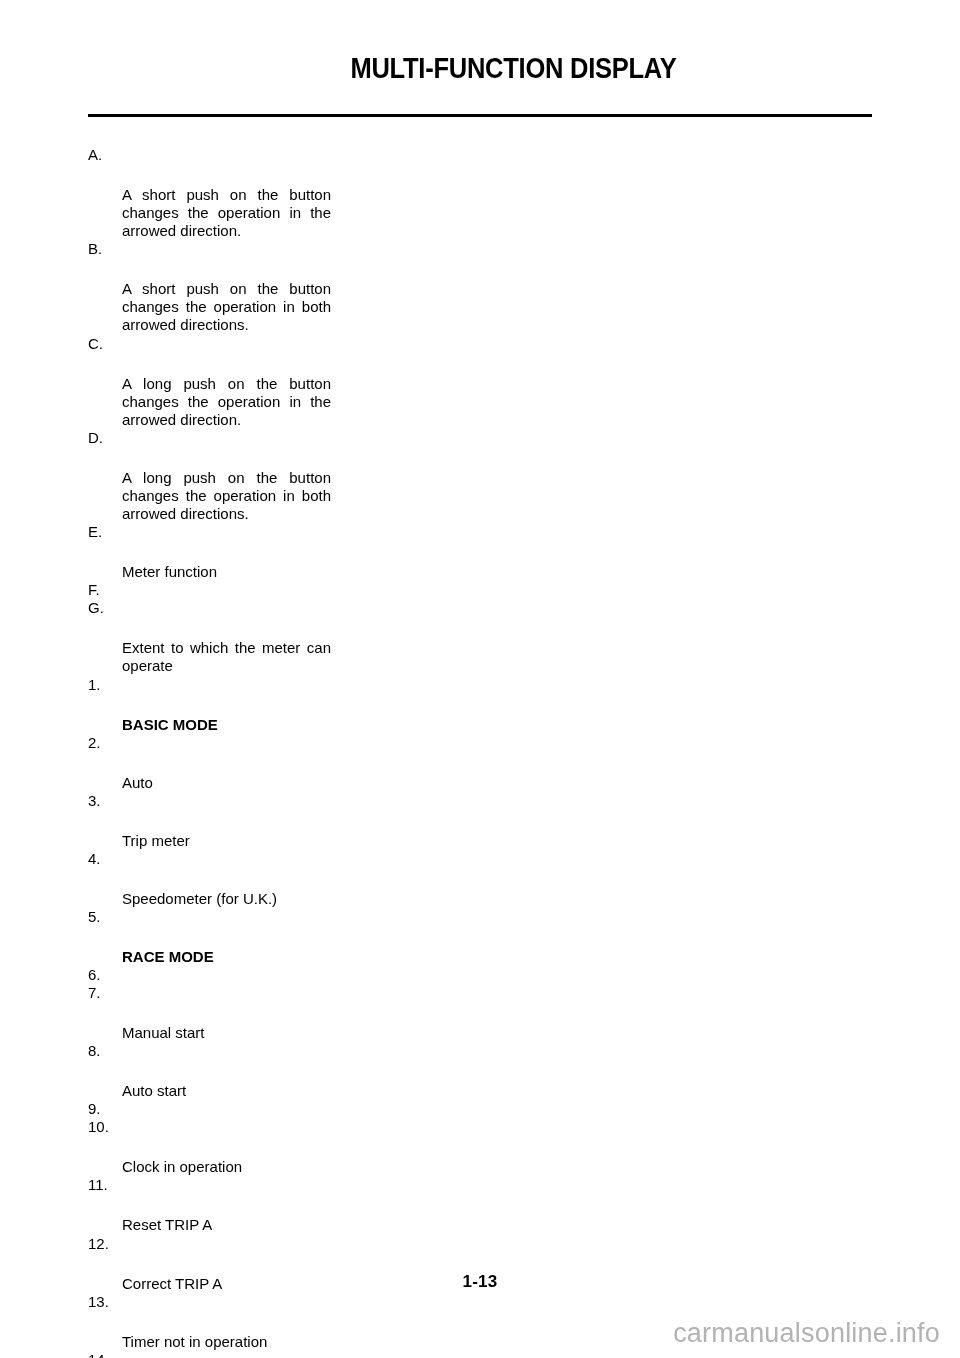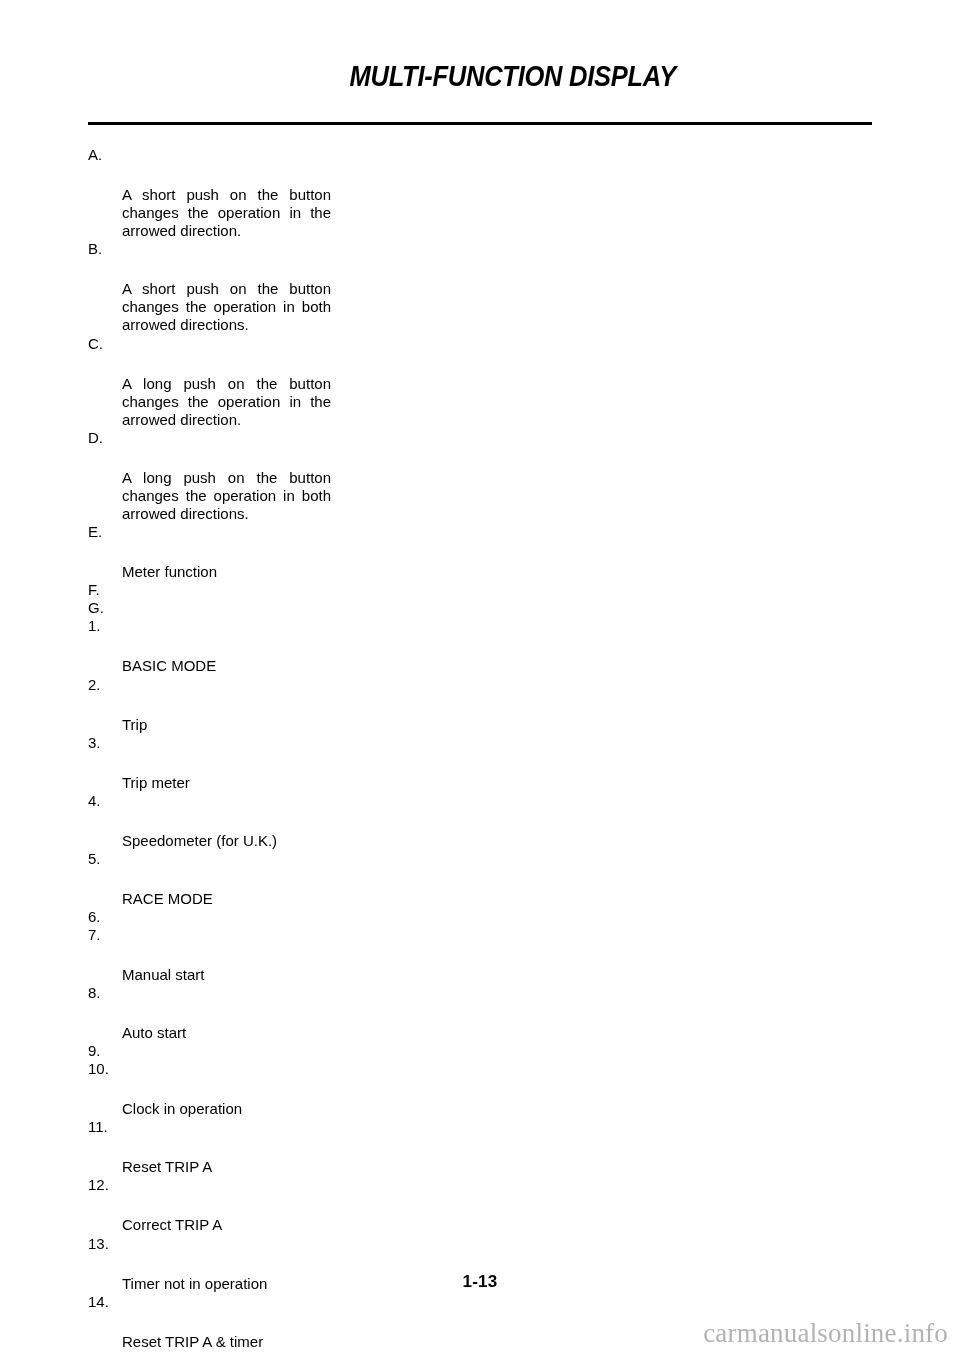--- a/index.html
+++ b/index.html
@@ -13,24 +13,23 @@
     position: relative;
     font-family: "Liberation Sans", sans-serif;
     color: #000000;
     overflow: hidden;
   }
 
   
   .page-header {
     position: absolute;
     left: 0;
-    top: 8px;
+    top: 0;
     width: 764px;
     height: 130px;
-    font-style: italic;
   }
   .header-title {
     position: absolute;
     right: 88px;
     top: 54px;
     font-size: 29px;
     font-weight: bold;
     letter-spacing: -0.3px;
     transform: scaleX(0.88);
     transform-origin: right center;
@@ -113,43 +112,42 @@
     width: 34px;
     white-space: nowrap;
   }
   .ref-text {
     flex: 1 1 auto;
     text-align: justify;
     text-align-last: left;
     margin-top: 40px;
   }
   .ref-text.bold {
-    font-weight: normal;
+    font-weight: bold;
   }
 
   
   .page-number {
     position: absolute;
     left: 0;
     top: 1272px;
     width: 960px;
     text-align: center;
     font-size: 17px;
     font-weight: bold;
     letter-spacing: 0.2px;
   }
   .watermark {
     position: absolute;
-    right: 12px;
+    right: 20px;
     top: 1318px;
     font-size: 27px;
     color: #b3b3b3;
     letter-spacing: 0.2px;
     white-space: nowrap;
-    font-family: Liberation Serif, serif;
   }
 </style>
 </head>
 <body>
 
 <div class="page-header">
   <div class="header-title">MULTI-FUNCTION DISPLAY</div>
   <div class="header-rule"></div>
 </div>
 
@@ -175,30 +173,31 @@
       </li>
       <li class="ref-item">
         <span class="ref-marker">E.</span>
         <span class="ref-text">Meter function</span>
       </li>
       <li class="ref-item">
         <span class="ref-marker">F.</span>
       </li>
       <li class="ref-item">
         <span class="ref-marker">G.</span>
+        <span class="ref-text">Extent to which the meter can operate</span>
       </li>
     </ul>
   <ul class="ref-list numbered-list">
       <li class="ref-item">
         <span class="ref-marker">1.</span>
         <span class="ref-text bold">BASIC MODE</span>
       </li>
       <li class="ref-item">
         <span class="ref-marker">2.</span>
-        <span class="ref-text">Trip</span>
+        <span class="ref-text">Auto</span>
       </li>
       <li class="ref-item">
         <span class="ref-marker">3.</span>
         <span class="ref-text">Trip meter</span>
       </li>
       <li class="ref-item">
         <span class="ref-marker">4.</span>
         <span class="ref-text">Speedometer (for U.K.)</span>
       </li>
       <li class="ref-item">

